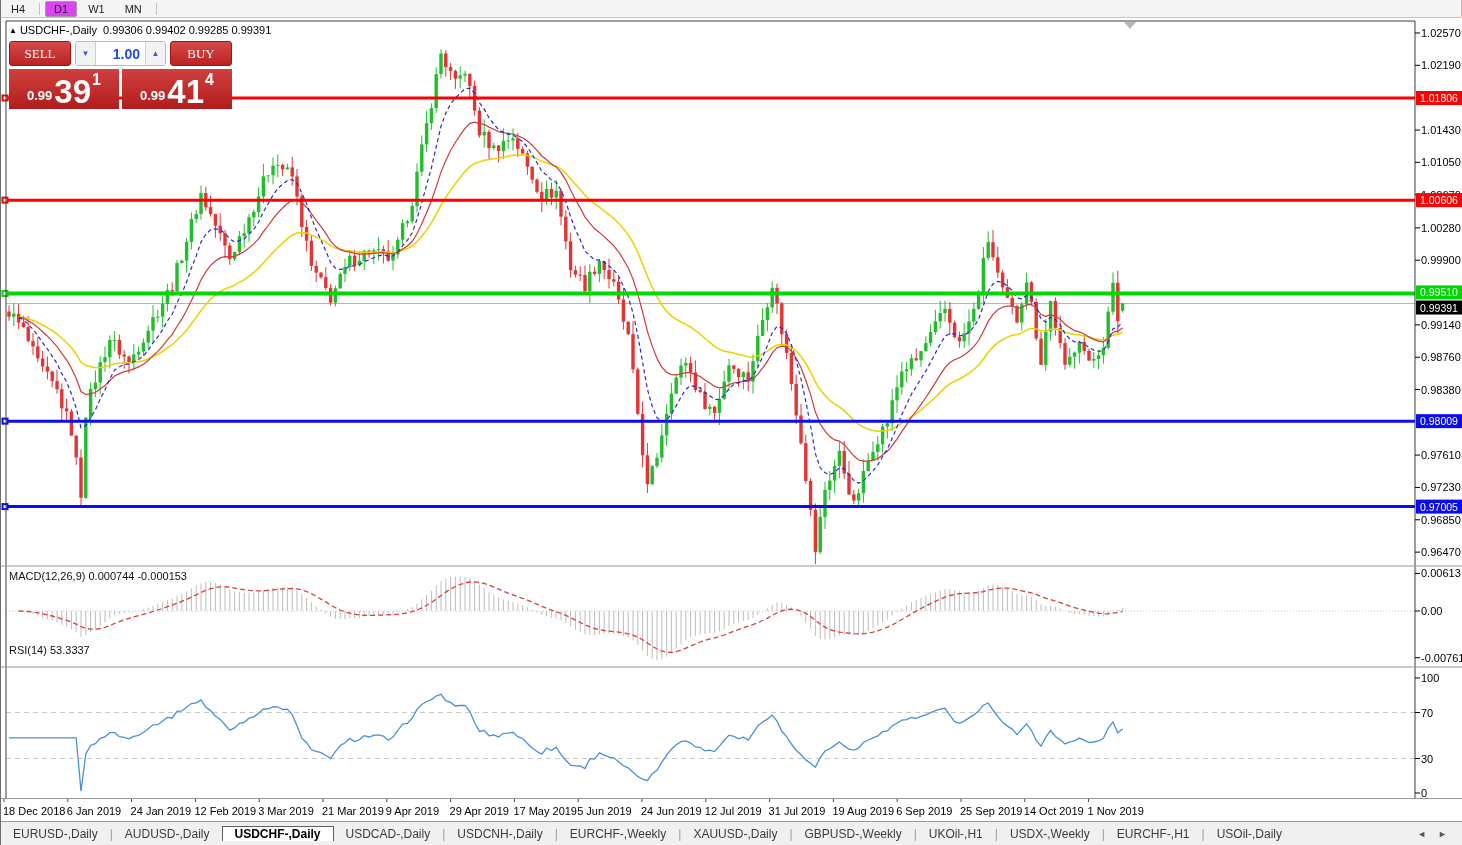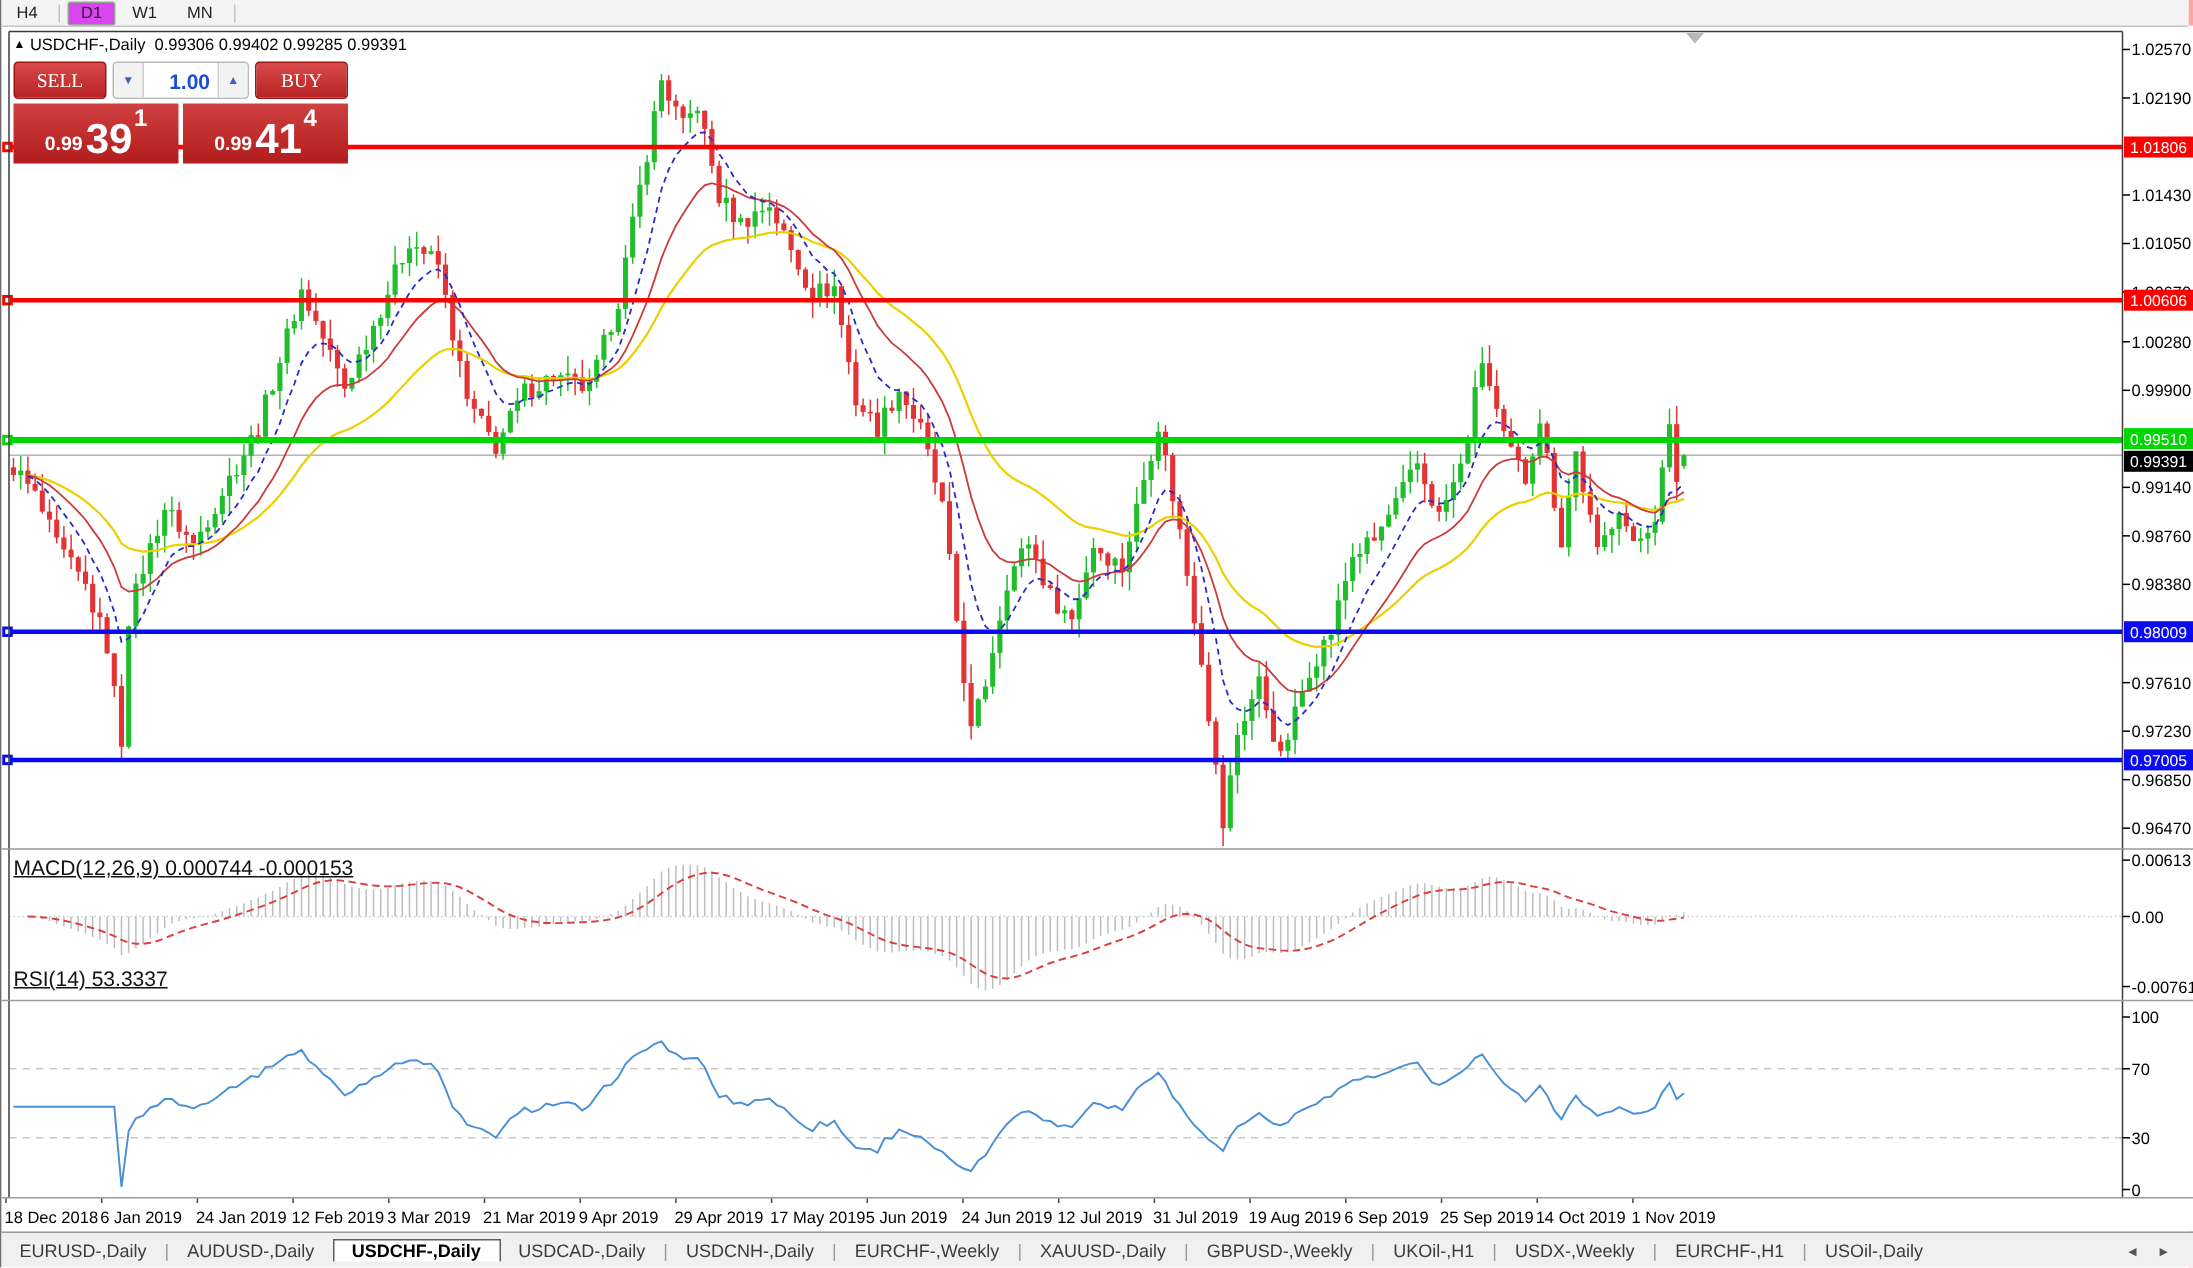--- a/index.html
+++ b/index.html
@@ -1,42 +1,42 @@
 <!DOCTYPE html>
 <html><head>
 <meta charset="utf-8">
 <style>
   html,body{margin:0;padding:0;background:#fff;}
   body{width:1462px;height:845px;overflow:hidden;font-family:"Liberation Sans","DejaVu Sans",sans-serif;}
-  .app{position:relative;width:1462px;height:845px;background:#fff;border-left:1px solid #6e6e6e;border-right:3px solid #fca5a5;box-sizing:border-box;}
+  .app{position:relative;width:1462px;height:845px;background:#fff;border-left:1px solid #6e6e6e;border-right:1px solid #fca5a5;box-sizing:border-box;}
   
   .tf-bar{position:absolute;top:0;left:0;right:0;height:17px;background:#f4f4f4;border-bottom:1px solid #c6c6c6;display:flex;align-items:center;font-size:11px;color:#222;z-index:6;}
   .tf-btn{padding:1px 8px;margin:0 1px;border:1px solid transparent;background:none;font-size:11px;color:#222;font-family:inherit;}
   .tf-btn.active{background:#d946ef;border:1px solid #9f9f9f;border-radius:2px;}
   .tf-sep{width:1px;height:12px;background:#c2c2c2;margin:0 4px;}
   
   #chart-svg{position:absolute;left:0;top:0;z-index:1;}
   svg text{font-family:"Liberation Sans","DejaVu Sans",sans-serif;}
   
   .chart-title{position:absolute;left:8px;top:24px;font-size:11px;color:#000;z-index:3;}
   .chart-title .tri{font-size:8px;vertical-align:1px;margin-right:3px;color:#000;}
-  .pane-label{position:absolute;font-size:14px;color:#111;z-index:3;text-decoration:underline;}
+  .pane-label{position:absolute;font-size:11px;color:#111;z-index:3;}
   
   .trade-widget{position:absolute;left:8px;top:41px;width:223px;z-index:4;}
   .tw-row1{display:flex;gap:4px;height:25px;}
   .tw-btn{flex:0 0 62px;background:linear-gradient(#d84a4a,#b92222);color:#fff;border:1px solid #9c1616;border-radius:3px;font-size:13px;font-family:Liberation Serif, serif;cursor:pointer;}
   .vol{flex:1;display:flex;border:1px solid #b9b9b9;border-radius:3px;overflow:hidden;background:#fff;}
   .spin{width:20px;background:#f2f2f2;border:none;color:#3b5dc9;font-size:8px;cursor:pointer;padding:0;}
   .spin.down{border-right:1px solid #cfcfcf;}
   .spin.up{border-left:1px solid #cfcfcf;}
   .vol-input{flex:1;width:40px;border:none;outline:none;text-align:right;font-size:14px;font-weight:bold;color:#1d4ed8;padding:0 5px 0 0;font-family:inherit;}
   .tw-row2{display:flex;gap:3px;margin-top:3px;}
   .price-box{flex:1;height:37px;background:linear-gradient(#d04040,#b21c1c);color:#fff;display:flex;align-items:flex-end;justify-content:center;padding:1px 0 2px 0;cursor:pointer;}
   .pb-small{font-size:13px;font-weight:bold;margin:16px 2px 4px 0;}
-  .pb-big{font-size:28px;font-weight:bold;line-height:0.95;}
+  .pb-big{font-size:33px;font-weight:bold;line-height:0.95;}
   .pb-sup{font-size:16px;font-weight:bold;align-self:flex-start;margin:1px 0 0 1px;}
   
   .tab-bar{position:absolute;left:0;top:821px;width:1462px;height:24px;background:#f0f0f0;border-top:1px solid #9a9a9a;display:flex;align-items:center;z-index:6;box-sizing:border-box;}
   .tab{display:flex;align-items:center;padding:0 12px;font-size:12px;color:#3c3c3c;cursor:pointer;white-space:nowrap;}
   .tab.active{background:#fff;border:1px solid #5f5f5f;border-bottom:none;font-weight:bold;color:#000;margin-top:0px;}
   .tab-sep{display:flex;align-items:center;color:#9a9a9a;font-size:12px;}
   .tab-arrows{margin-left:auto;display:flex;align-items:center;gap:12px;padding-right:16px;color:#555;font-size:9px;}
   .tab-arrow{cursor:pointer;}
 </style>
 </head>

